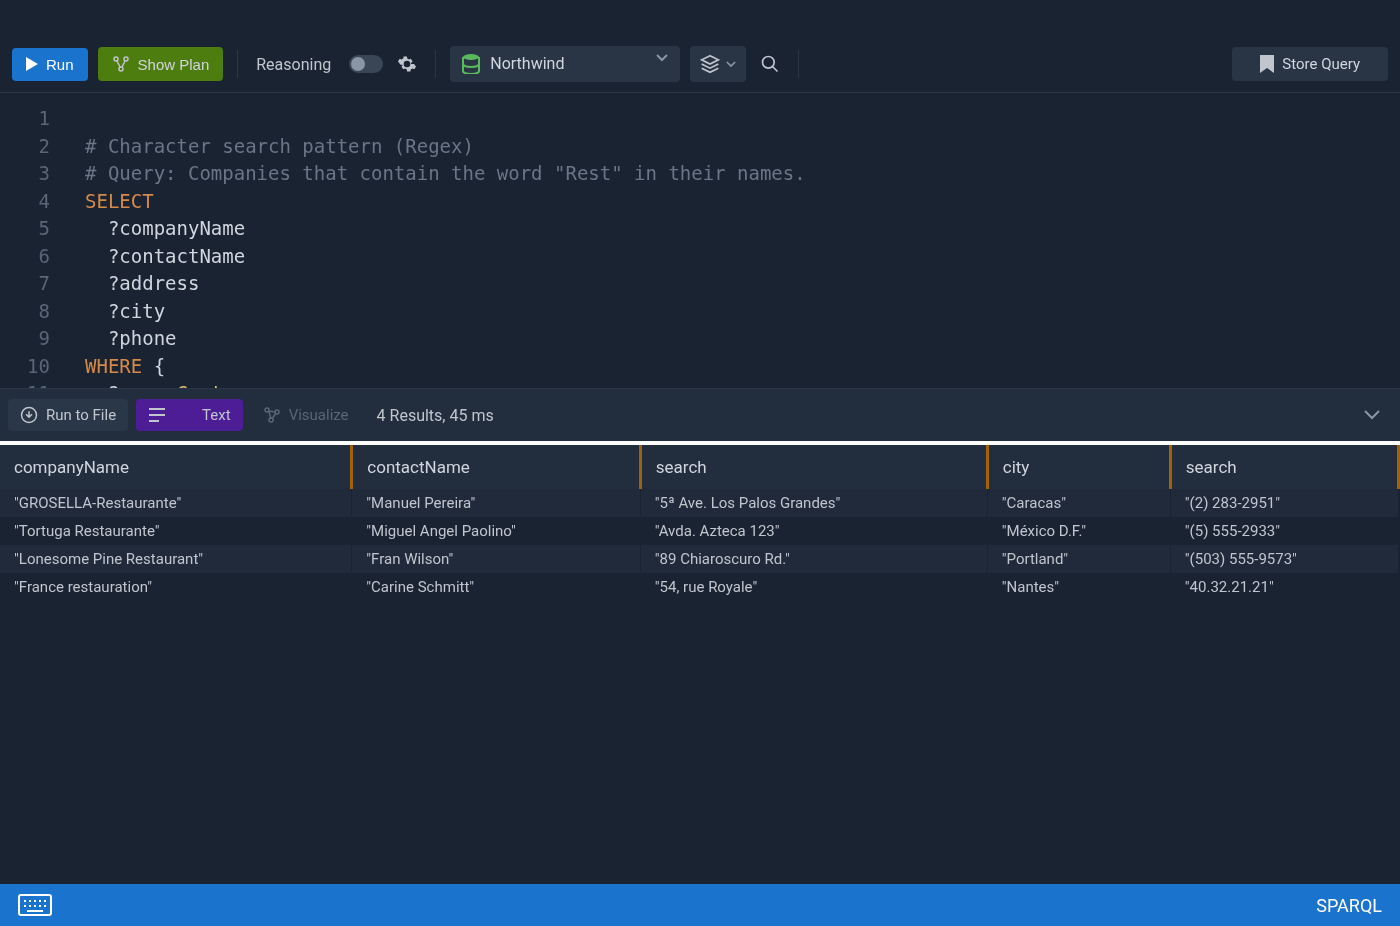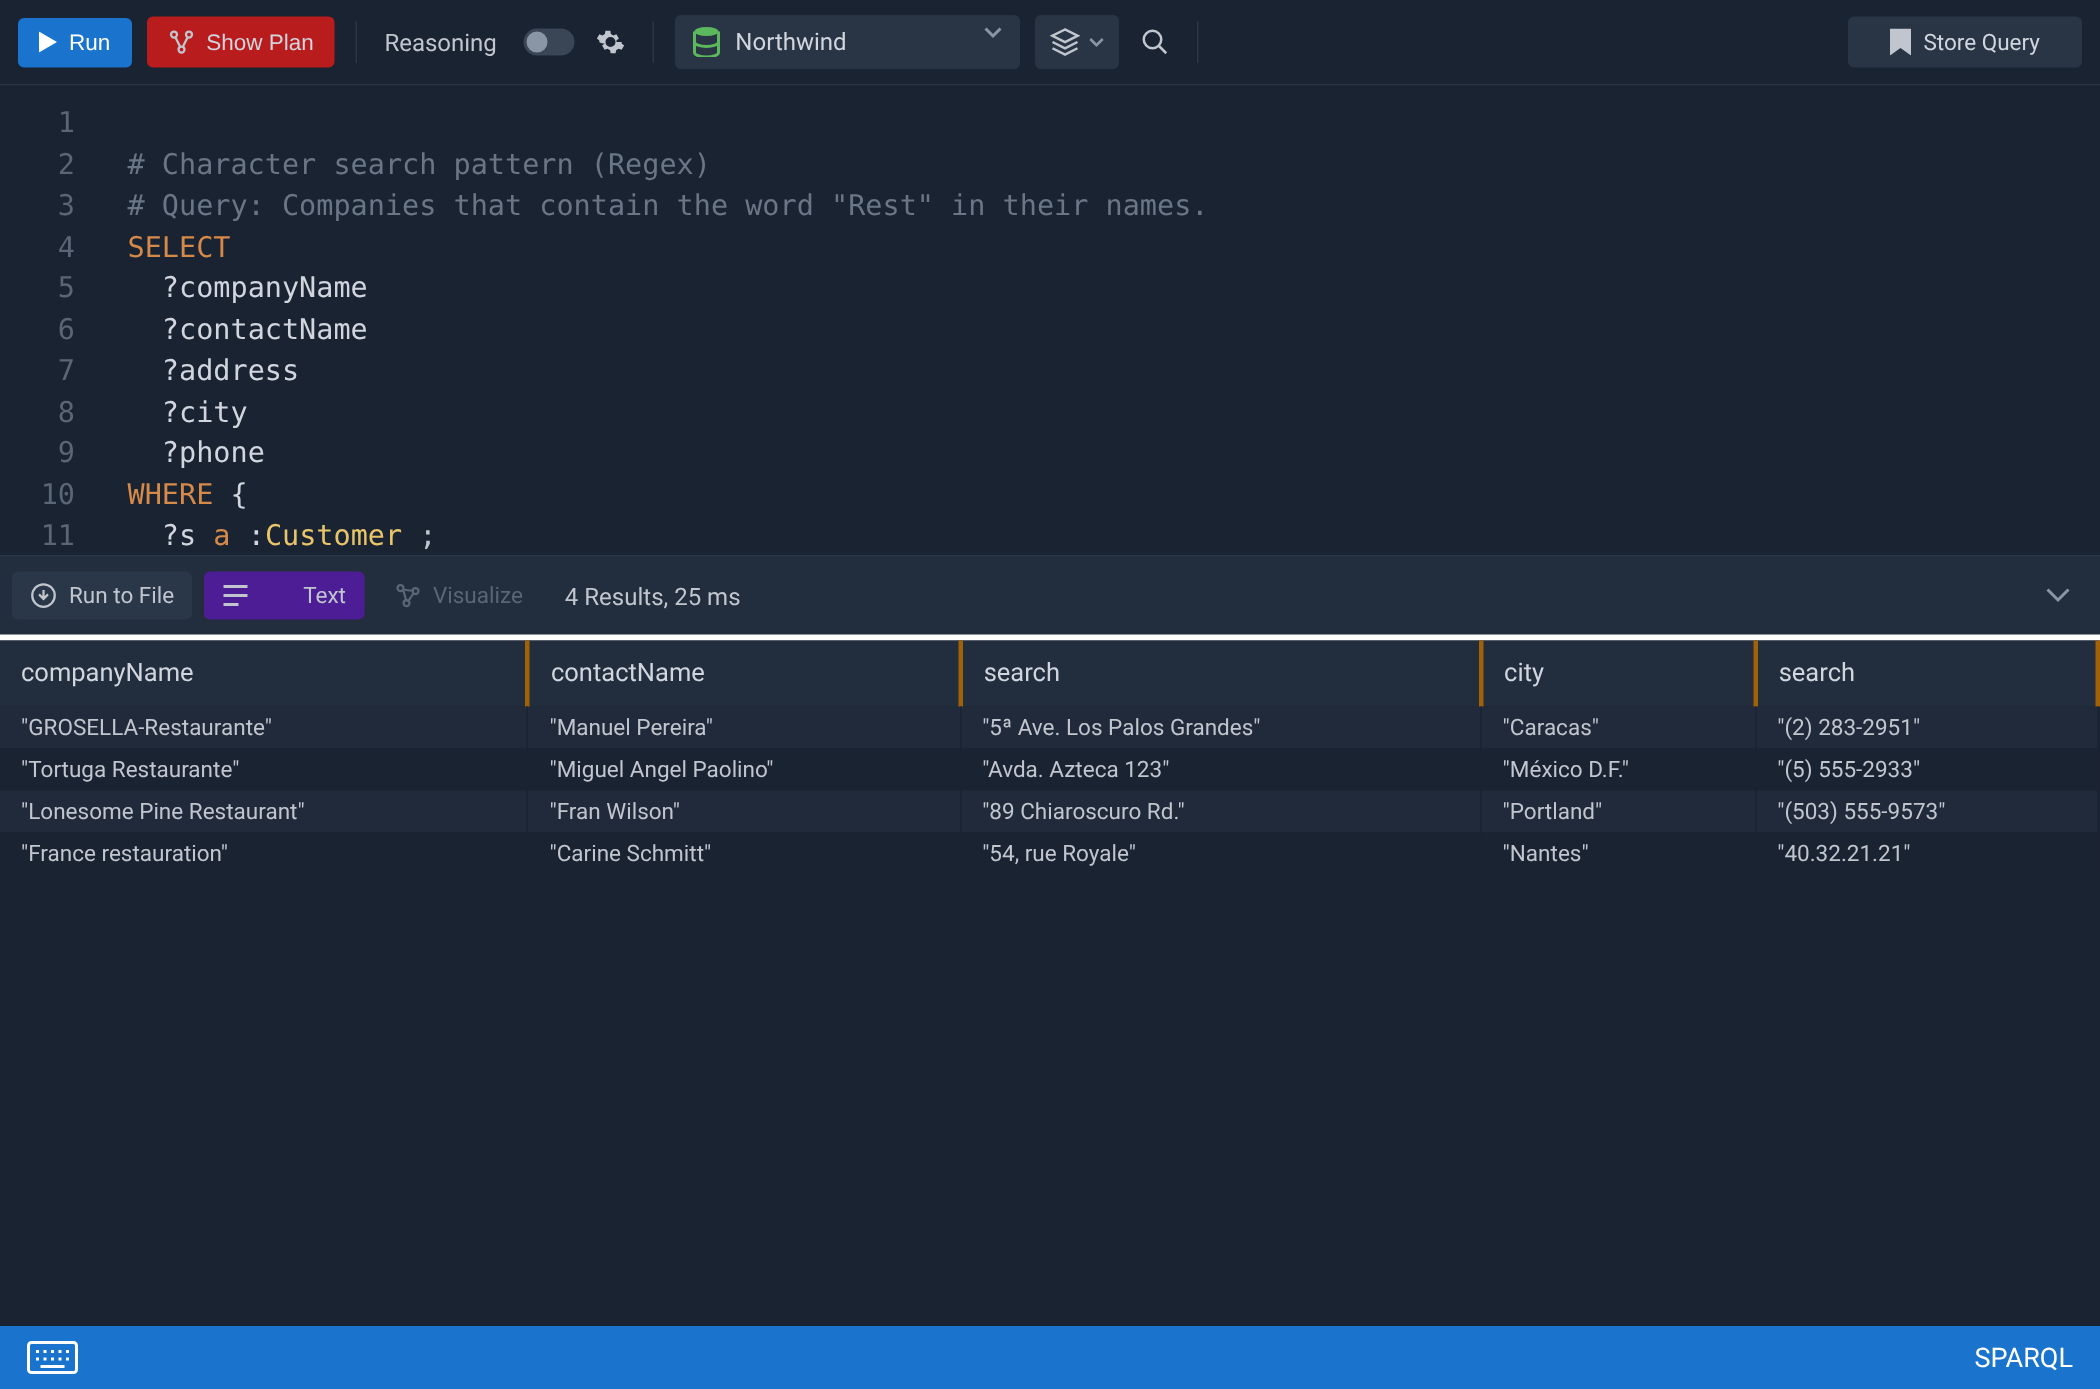--- a/index.html
+++ b/index.html
@@ -13,34 +13,35 @@
   display: flex;
   flex-direction: column;
 }
 .toolbar {
   display: flex;
   align-items: center;
   padding: 10px 12px;
   background: #1a2332;
   border-bottom: 1px solid #2a3545;
   gap: 10px;
+  margin-top: 36px;
 }
 .btn {
   display: flex;
   align-items: center;
   gap: 8px;
   padding: 8px 14px;
   border-radius: 4px;
   font-size: 15px;
   cursor: pointer;
   border: none;
   color: #d0d5de;
 }
 .btn-primary { background: #1a73cc; color: #fff; }
-.btn-secondary { background: #b91c1c; }
+.btn-secondary { background: #4d7c0f; }
 .toolbar-text { font-size: 16px; color: #c0c5ce; padding: 0 4px; }
 .toggle {
   width: 34px; height: 18px; background: #3a4555; border-radius: 10px;
   position: relative; cursor: pointer; margin-left: 4px;
 }
 .toggle::after {
   content: ''; position: absolute; left: 2px; top: 2px;
   width: 14px; height: 14px; background: #8a95a5; border-radius: 50%;
 }
 .icon-btn {
@@ -258,21 +259,21 @@
     <span>
       <svg width="18" height="18" viewBox="0 0 18 18" fill="none" stroke="#5a6575" stroke-width="1.5">
           <circle cx="4" cy="4" r="2"></circle>
           <circle cx="14" cy="6" r="2"></circle>
           <circle cx="8" cy="14" r="2"></circle>
           <path d="M5 5l8 1M6 6l2 7M13 7l-4 6"></path>
         </svg>
     </span>
     <span>Visualize</span>
   </div>
-  <span class="result-summary">4 Results,  25 ms</span>
+  <span class="result-summary">4 Results,  45 ms</span>
   <div class="chevron-down-big">
     <span>
       <svg width="16" height="10" viewBox="0 0 16 10">
           <path d="M1 1 L8 8 L15 1" fill="none" stroke="#8a95a5" stroke-width="2"></path>
         </svg>
     </span>
   </div>
 </div>
 
 <table class="results-table">

